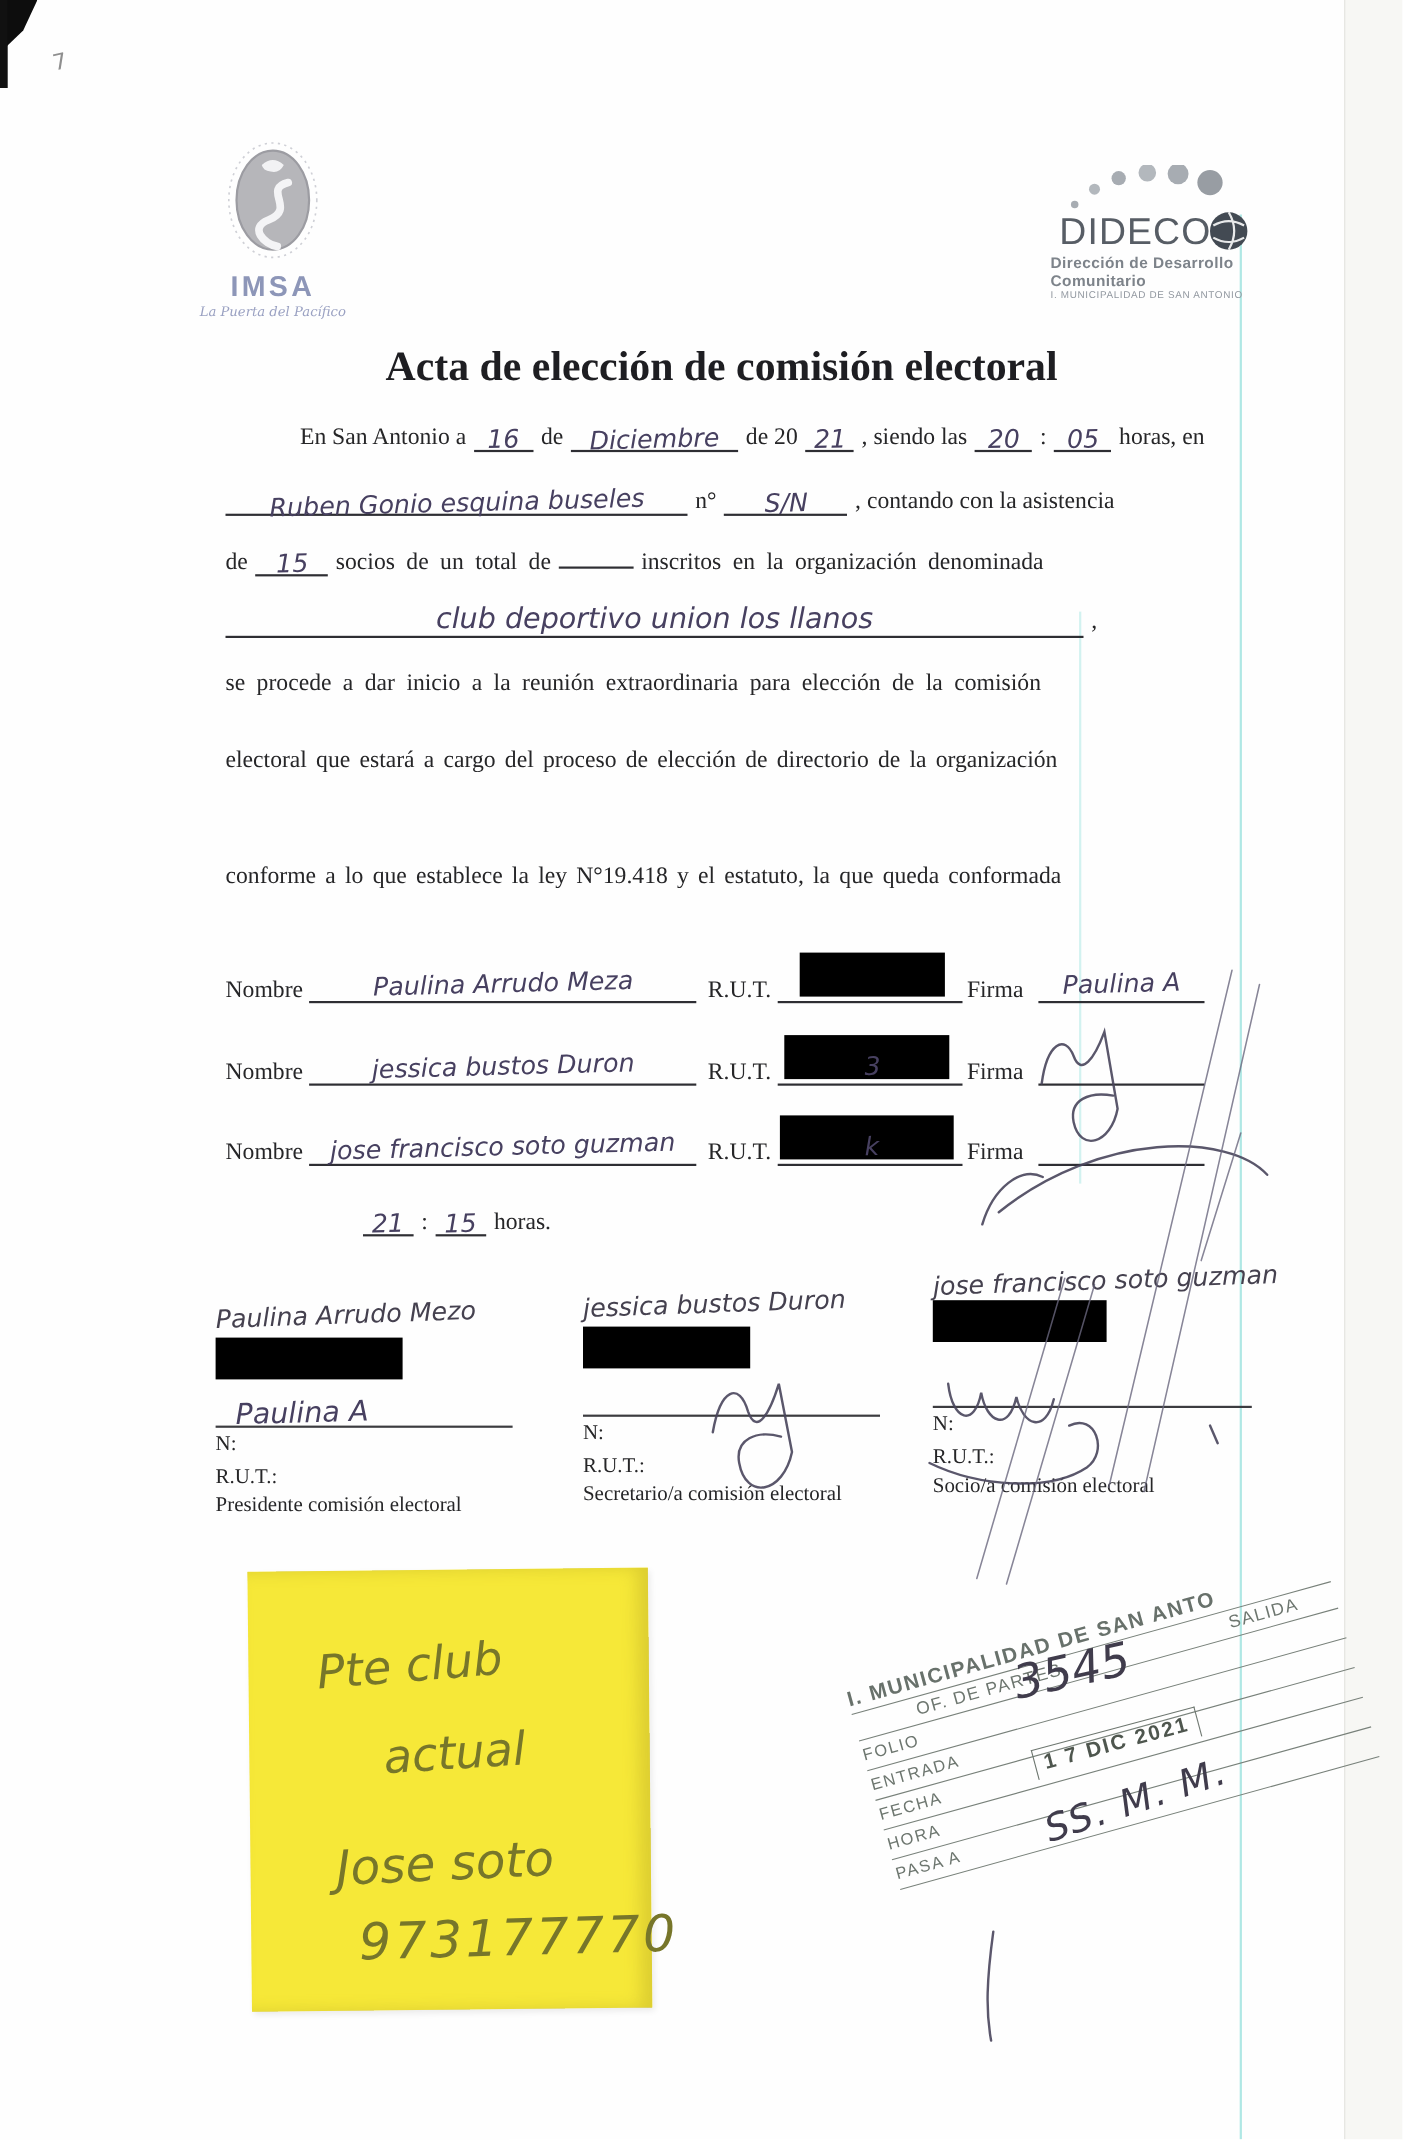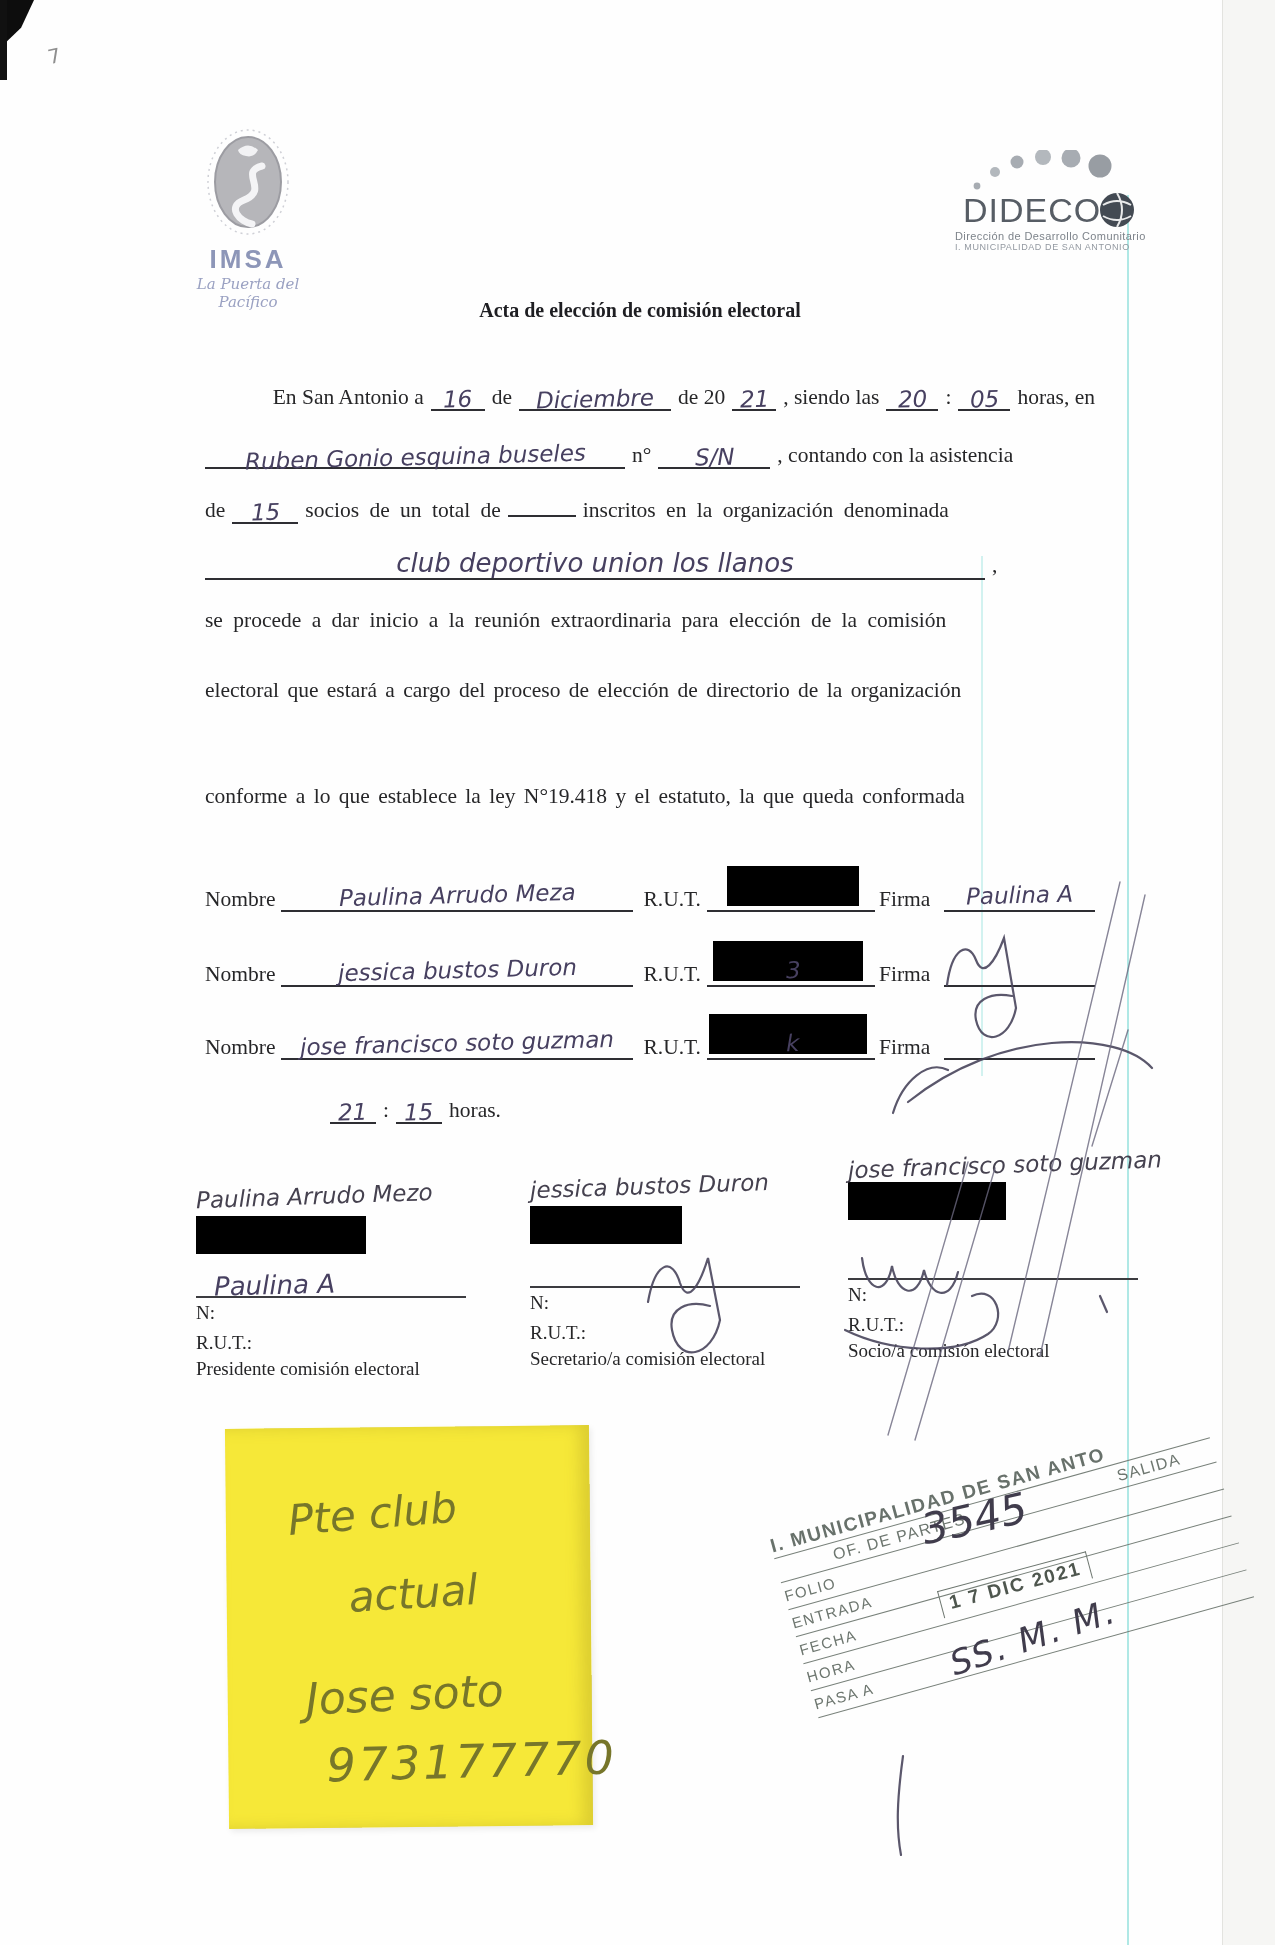--- a/index.html
+++ b/index.html
@@ -11,27 +11,27 @@
   .corner-strip{position:absolute;left:0;top:0;width:7px;height:80px;background:#111;}
   .pencil-mark{position:absolute;left:48px;top:44px;font-family:"DejaVu Sans",sans-serif;
                font-size:20px;color:#8f8f8f;transform:rotate(-12deg);}
   .cyan-line-1{position:absolute;left:1127px;top:195px;width:2px;height:1750px;background:rgba(110,214,208,.55);}
   .cyan-line-2{position:absolute;left:981px;top:556px;width:2px;height:520px;background:rgba(110,214,208,.30);}
   .page-edge{position:absolute;left:1222px;top:0;width:53px;height:100%;background:#f5f5f2;border-left:1px solid #ddddd8;opacity:.8;}
 
   
   .imsa{position:absolute;left:178px;top:128px;width:140px;text-align:center;}
   .imsa-name{font-family:"Liberation Sans",sans-serif;font-weight:bold;font-size:26px;letter-spacing:3px;color:#8d96b8;margin-top:2px;}
-  .imsa-tag{font-family:"DejaVu Serif",serif;font-style:italic;font-size:15px;color:#9aa1c2;}
+  .imsa-tag{font-family:"DejaVu Serif",serif;font-style:italic;font-size:12px;color:#9aa1c2;}
   .dideco{position:absolute;left:955px;top:150px;width:210px;}
-  .dideco-sub1{font-family:"Liberation Sans",sans-serif;font-size:11px;color:#7d838a;letter-spacing:.4px;margin-top:-4px;}
+  .dideco-sub1{font-family:"Liberation Sans",sans-serif;font-size:14px;color:#7d838a;letter-spacing:.4px;margin-top:-4px;font-weight:bold;}
   .dideco-sub2{font-family:"Liberation Sans",sans-serif;font-size:9px;color:#9298a0;letter-spacing:.6px;}
 
-  .doc-title{position:absolute;left:160px;top:286px;width:960px;text-align:center;
-             font-size:20px;font-weight:600;color:#1e1e22;}
+  .doc-title{position:absolute;left:176px;top:286px;width:960px;text-align:center;
+             font-size:38px;font-weight:600;color:#1e1e22;}
 
   
   .bodyline{position:absolute;left:205px;width:890px;font-size:21.5px;display:flex;align-items:baseline;gap:7px;white-space:nowrap;}
   .plain{display:block;white-space:normal;}
   .fill{display:inline-block;border-bottom:2px solid #2e2e33;text-align:center;line-height:1;}
   .hand{font-family:"DejaVu Sans",sans-serif;font-style:italic;color:#474060;transform:rotate(-1.5deg);}
   .fill .hand{display:inline-block;font-size:23px;position:relative;top:3px;}
   .blank{display:inline-block;border-bottom:2px solid #2e2e33;width:68px;height:14px;}
   .l4wrap{display:flex;align-items:baseline;}
   .l4line{flex:0 0 780px;border-bottom:2px solid #2e2e33;text-align:center;}

